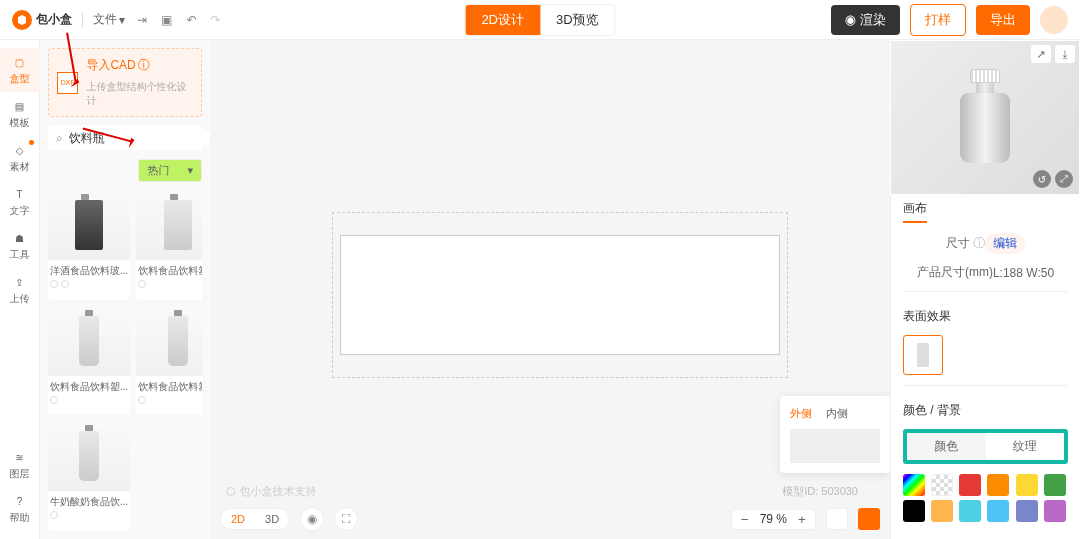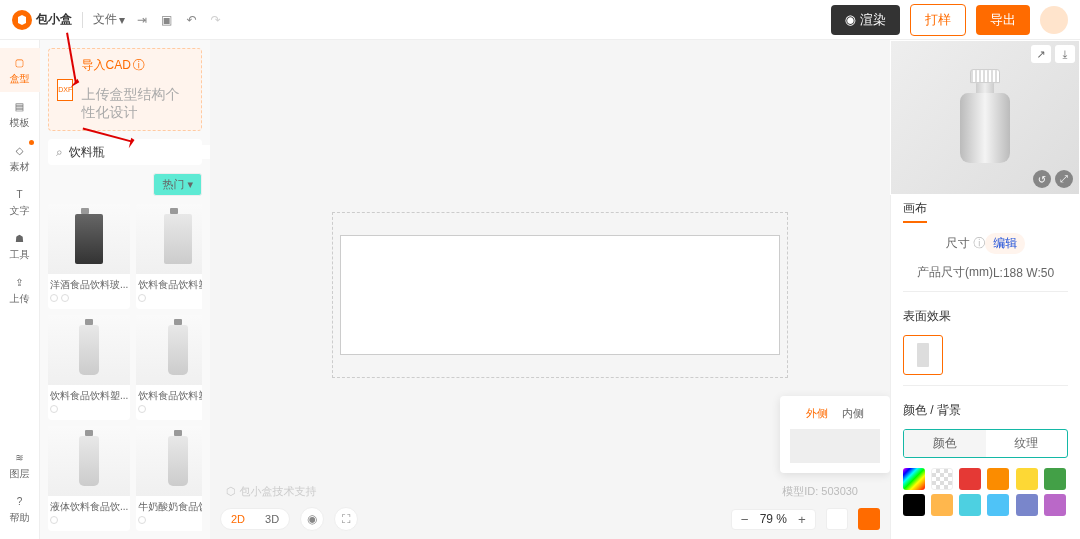--- a/index.html
+++ b/index.html
@@ -25,28 +25,28 @@
 .sidebar{width:40px;background:#fff;border-right:1px solid #eee;display:flex;flex-direction:column;align-items:center;padding-top:8px}
 .side-item{width:40px;height:44px;display:flex;flex-direction:column;align-items:center;justify-content:center;cursor:pointer;font-size:10px;color:#666;gap:2px;position:relative}
 .side-item.active{color:#FF6B00;background:#FFF4ED}
 .side-item .ico{width:16px;height:16px;display:flex;align-items:center;justify-content:center}
 .side-item.dot::after{content:'';position:absolute;top:4px;right:6px;width:5px;height:5px;background:#FF6B00;border-radius:50%}
 .side-bottom{margin-top:auto;margin-bottom:8px}
 .panel{width:170px;background:#f9f9f9;padding:8px;display:flex;flex-direction:column;gap:8px;position:relative}
 .cad-card{background:#FFF4ED;border:1px dashed #FFCBA3;border-radius:4px;padding:8px;display:flex;gap:8px;cursor:pointer;align-items:center}
 .cad-icon{width:22px;height:22px;border:1px solid #FF6B00;font-size:7px;color:#FF6B00;display:flex;align-items:center;justify-content:center;background:#fff}
 .cad-title{color:#FF6B00;font-size:12px;display:flex;align-items:center;gap:2px}
-.cad-sub{color:#aaa;font-size:14px;margin-top:12px}
+.cad-sub{color:#aaa;font-size:10px;margin-top:6px}
 .search{background:#fff;border-radius:4px;display:flex;align-items:center;padding:6px 8px;gap:6px;color:#999}
 .search input{border:none;outline:none;flex:1;font-size:12px;color:#333}
 .search .clear{width:14px;height:14px;border-radius:50%;background:#ddd;color:#fff;display:flex;align-items:center;justify-content:center;font-size:9px;cursor:pointer}
 .tabs{display:flex;gap:20px;font-size:12px;padding:0 4px}
 .tabs div{cursor:pointer;color:#666;padding-bottom:4px}
 .tabs .active{color:#FF6B00;border-bottom:2px solid #FF6B00}
-.sort{align-self:flex-end;background:#5eead4;border:1px solid #eee;border-radius:3px;padding:3px 8px;font-size:11px;color:#666;cursor:pointer;display:flex;align-items:center;gap:3px}
+.sort{align-self:flex-end;background:#bef264;border:1px solid #eee;border-radius:3px;padding:3px 8px;font-size:11px;color:#666;cursor:pointer;display:flex;align-items:center;gap:18px}
 .grid{display:grid;grid-template-columns:1fr 1fr;gap:6px;overflow-y:auto;flex:1}
 .thumb{background:#fff;border-radius:4px;cursor:pointer;display:flex;flex-direction:column}
 .thumb-img{height:70px;background:linear-gradient(#fafafa,#f0f0f0);display:flex;align-items:center;justify-content:center}
 .bottle{width:20px;height:50px;background:linear-gradient(#e8e8e8,#ccc);border-radius:3px 3px 5px 5px;position:relative}
 .bottle::before{content:'';position:absolute;top:-6px;left:6px;width:8px;height:6px;background:#999;border-radius:1px}
 .bottle.dark{background:linear-gradient(#666,#333)}
 .bottle.wide{width:28px;border-radius:2px}
 .thumb-label{font-size:10px;color:#666;padding:4px 2px 0;white-space:nowrap;overflow:hidden;text-overflow:ellipsis}
 .thumb-dots{display:flex;gap:3px;padding:2px 2px 4px}
 .thumb-dots span{width:8px;height:8px;border-radius:50%;border:1px solid #ddd}
@@ -59,42 +59,42 @@
 .model-id{position:absolute;right:32px;top:444px;color:#bbb;font-size:11px}
 .canvas-bottom{position:absolute;bottom:8px;left:10px;right:10px;display:flex;align-items:center;gap:10px}
 .cb-toggle{display:flex;border:1px solid #eee;border-radius:12px;background:#fff;overflow:hidden;font-size:11px}
 .cb-toggle div{padding:4px 10px;cursor:pointer;color:#666}
 .cb-toggle .active{color:#FF6B00}
 .cb-icon{width:24px;height:24px;border-radius:50%;background:#fff;border:1px solid #eee;display:flex;align-items:center;justify-content:center;color:#888;cursor:pointer;font-size:12px}
 .zoom{margin-left:auto;display:flex;align-items:center;gap:6px;background:#fff;border:1px solid #eee;border-radius:4px;padding:2px 4px}
 .zoom button{border:none;background:none;cursor:pointer;width:18px;color:#666}
 .cb-sq{width:22px;height:22px;border-radius:3px;cursor:pointer}
 .popup{position:absolute;right:0;bottom:66px;width:110px;background:#fff;border-radius:4px;box-shadow:0 2px 10px rgba(0,0,0,.1);padding:10px}
-.popup-tabs{display:flex;gap:14px;font-size:11px;justify-content:center;padding-bottom:8px}
+.popup-tabs{display:flex;gap:14px;font-size:11px;justify-content:flex-start;padding-bottom:8px}
 .popup-tabs .active{color:#FF6B00}
 .popup-tabs div{cursor:pointer;color:#666}
 .popup-box{width:90px;height:34px;background:#eee;margin:0 auto}
 .preview3d{position:absolute;right:0;top:0;width:190px;height:155px;background:linear-gradient(135deg,#eee,#ddd);border:1px solid #fff}
 .pv-bottle{position:absolute;left:50%;top:50%;transform:translate(-50%,-52%)}
 .pv-cap{width:30px;height:14px;background:#fff;border-radius:3px 3px 0 0;margin:0 auto;border:1px solid #ccc;background-image:repeating-linear-gradient(90deg,#ddd 0 2px,#fff 2px 4px)}
 .pv-neck{width:18px;height:10px;background:linear-gradient(90deg,#ccc,#eee,#ccc);margin:0 auto}
 .pv-body{width:50px;height:70px;background:linear-gradient(90deg,#bbb,#f4f4f4,#bbb);border-radius:8px 8px 10px 10px}
 .pv-tools{position:absolute;bottom:6px;right:6px;display:flex;gap:4px}
 .pv-tool{width:18px;height:18px;border-radius:50%;background:rgba(0,0,0,.4);color:#fff;display:flex;align-items:center;justify-content:center;font-size:10px;cursor:pointer}
 .pv-top{position:absolute;top:4px;right:4px;display:flex;gap:4px}
 .pv-top div{width:20px;height:18px;background:#fff;border-radius:3px;display:flex;align-items:center;justify-content:center;color:#666;font-size:11px;cursor:pointer}
 .right{width:190px;background:#fff;border-left:1px solid #eee;padding:160px 12px 10px;display:flex;flex-direction:column;gap:10px;position:relative}
 .rtab{font-size:12px;color:#333;border-bottom:2px solid #FF6B00;display:inline-block;padding-bottom:4px;width:fit-content}
 .row{display:flex;align-items:center;justify-content:center;font-size:12px;color:#666}
 .edit-link{color:#1d4ed8;background:#FFF4ED;padding:2px 8px;border-radius:10px;cursor:pointer}
 .sec-title{font-size:12px;color:#333;margin-top:6px}
 .surf-thumb{width:40px;height:40px;border:1px solid #FF6B00;border-radius:3px;display:flex;align-items:center;justify-content:center;cursor:pointer}
 .surf-thumb .mini{width:12px;height:24px;background:#ddd;border-radius:1px}
 .hr{height:1px;background:#eee}
-.seg{display:flex;border:1px solid #14b8a6;border-radius:3px;overflow:hidden}
+.seg{display:flex;border:4px solid #14b8a6;border-radius:3px;overflow:hidden}
 .seg div{flex:1;text-align:center;padding:5px 0;font-size:12px;cursor:pointer;color:#666}
 .seg .active{background:#f5f5f5}
 .swatches{display:grid;grid-template-columns:repeat(6,1fr);gap:4px}
 .sw{width:22px;height:22px;border-radius:3px;cursor:pointer;position:relative}
 .sw.rainbow{background:linear-gradient(135deg,#f0f,#00f,#0ff,#0f0,#ff0,#f80,#f00)}
 .sw.trans{background-image:conic-gradient(#ddd 25%,#fff 25% 50%,#ddd 50% 75%,#fff 75%);background-size:8px 8px;border:1px solid #eee}
 .arrow{position:absolute;width:0;height:0}
 .arrow.a1{left:32px;top:38px;border-right:4px solid transparent;border-bottom:10px solid #d00;transform:rotate(240deg)}
 .arrow.a1::after{content:'';position:absolute;left:2px;top:6px;width:50px;height:2px;background:#d00;transform-origin:left;transform:rotate(20deg)}
 .arrow.a2{left:88px;top:98px;border-right:4px solid transparent;border-bottom:10px solid #d00;transform:rotate(215deg)}
@@ -116,20 +116,24 @@
   <div class="file-menu">
     <span>文件</span>
     <span>▾</span>
   </div>
   <div class="top-icons">
     <span>⇥</span>
     <span>▣</span>
     <span>↶</span>
     <span style="opacity:.4">↷</span>
   </div>
+  <div class="view-toggle">
+    <div class="active">2D设计</div>
+    <div>3D预览</div>
+  </div>
   <div class="top-right">
     <div class="btn btn-dark">
       <span>◉</span>
       <span>渲染</span>
     </div>
     <div class="btn btn-outline">打样</div>
     <div class="btn btn-primary">导出</div>
     <div class="avatar"></div>
   </div>
 </div>
@@ -221,29 +225,20 @@
           <div class="thumb-label">饮料食品饮料塑...</div>
           <div class="thumb-dots">
             <span></span>
           </div>
         </div>
       <div class="thumb">
           <div class="thumb-img">
             <div class="bottle"></div>
           </div>
           <div class="thumb-label">饮料食品饮料塑...</div>
-          <div class="thumb-dots">
-            <span></span>
-          </div>
-        </div>
-      <div class="thumb">
-          <div class="thumb-img">
-            <div class="bottle"></div>
-          </div>
-          <div class="thumb-label">液体饮料食品饮...</div>
           <div class="thumb-dots">
             <span></span>
           </div>
         </div>
       <div class="thumb">
           <div class="thumb-img">
             <div class="bottle"></div>
           </div>
           <div class="thumb-label">牛奶酸奶食品饮...</div>
           <div class="thumb-dots">

